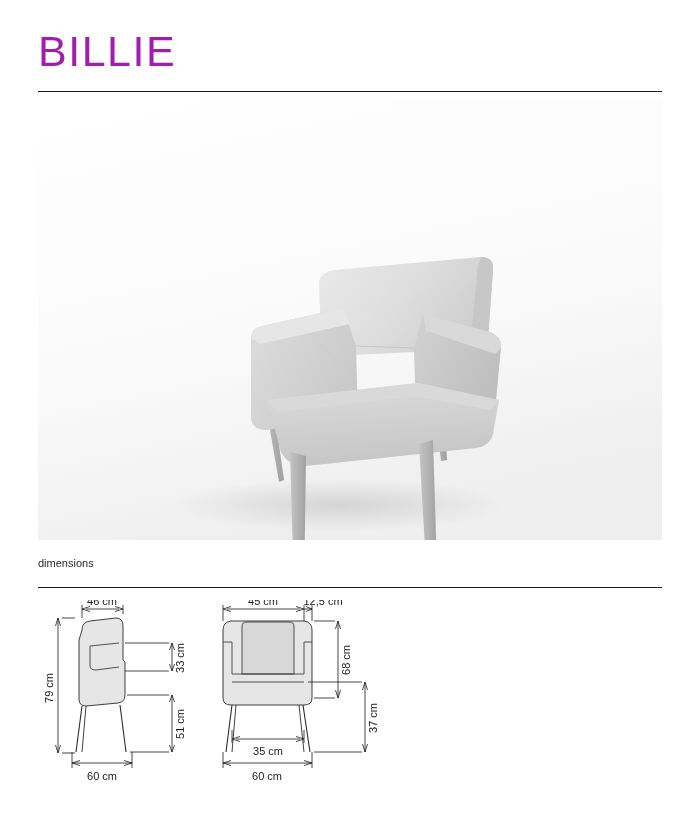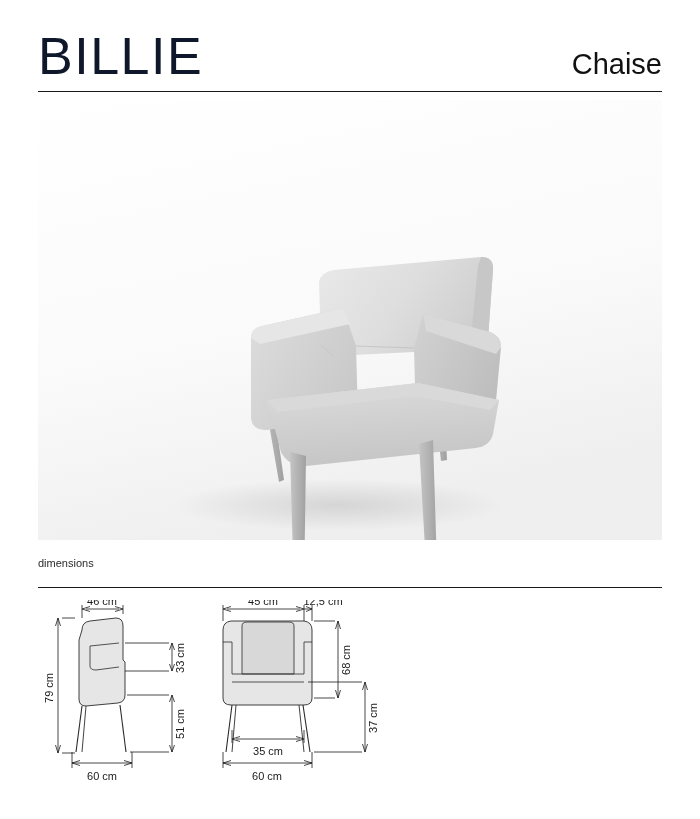--- a/index.html
+++ b/index.html
@@ -24,24 +24,24 @@
   
   .header {
     position: absolute;
     left: 38px; top: 30px;
     width: 624px;
     display: flex;
     align-items: baseline;
     justify-content: space-between;
   }
   .brand {
-    font-size: 52px;
+    font-size: 43px;
     letter-spacing: 1.5px;
     font-weight: 400;
-    color: #0f172a;
+    color: #a21caf;
     line-height: 1;
   }
   .category {
     font-size: 29px;
     font-weight: 400;
     color: #111;
     line-height: 1;
   }
   .rule-top {
     position: absolute;
@@ -88,21 +88,20 @@
     fill: #1a1a1a;
   }
 </style>
 </head>
 <body>
 
 <div class="page">
 
   <div class="header">
     <div class="brand">BILLIE</div>
-    <div class="category">Chaise</div>
   </div>
   <div class="rule-top"></div>
 
   <div class="hero">
     <svg width="624" height="440" viewBox="0 0 624 440" xmlns="http://www.w3.org/2000/svg">
       <defs>
         <linearGradient id="bgGrad" x1="0" y1="0" x2="0.3" y2="1">
           <stop offset="0%" stop-color="#ffffff"></stop>
           <stop offset="60%" stop-color="#fafafa"></stop>
           <stop offset="100%" stop-color="#efefef"></stop>

